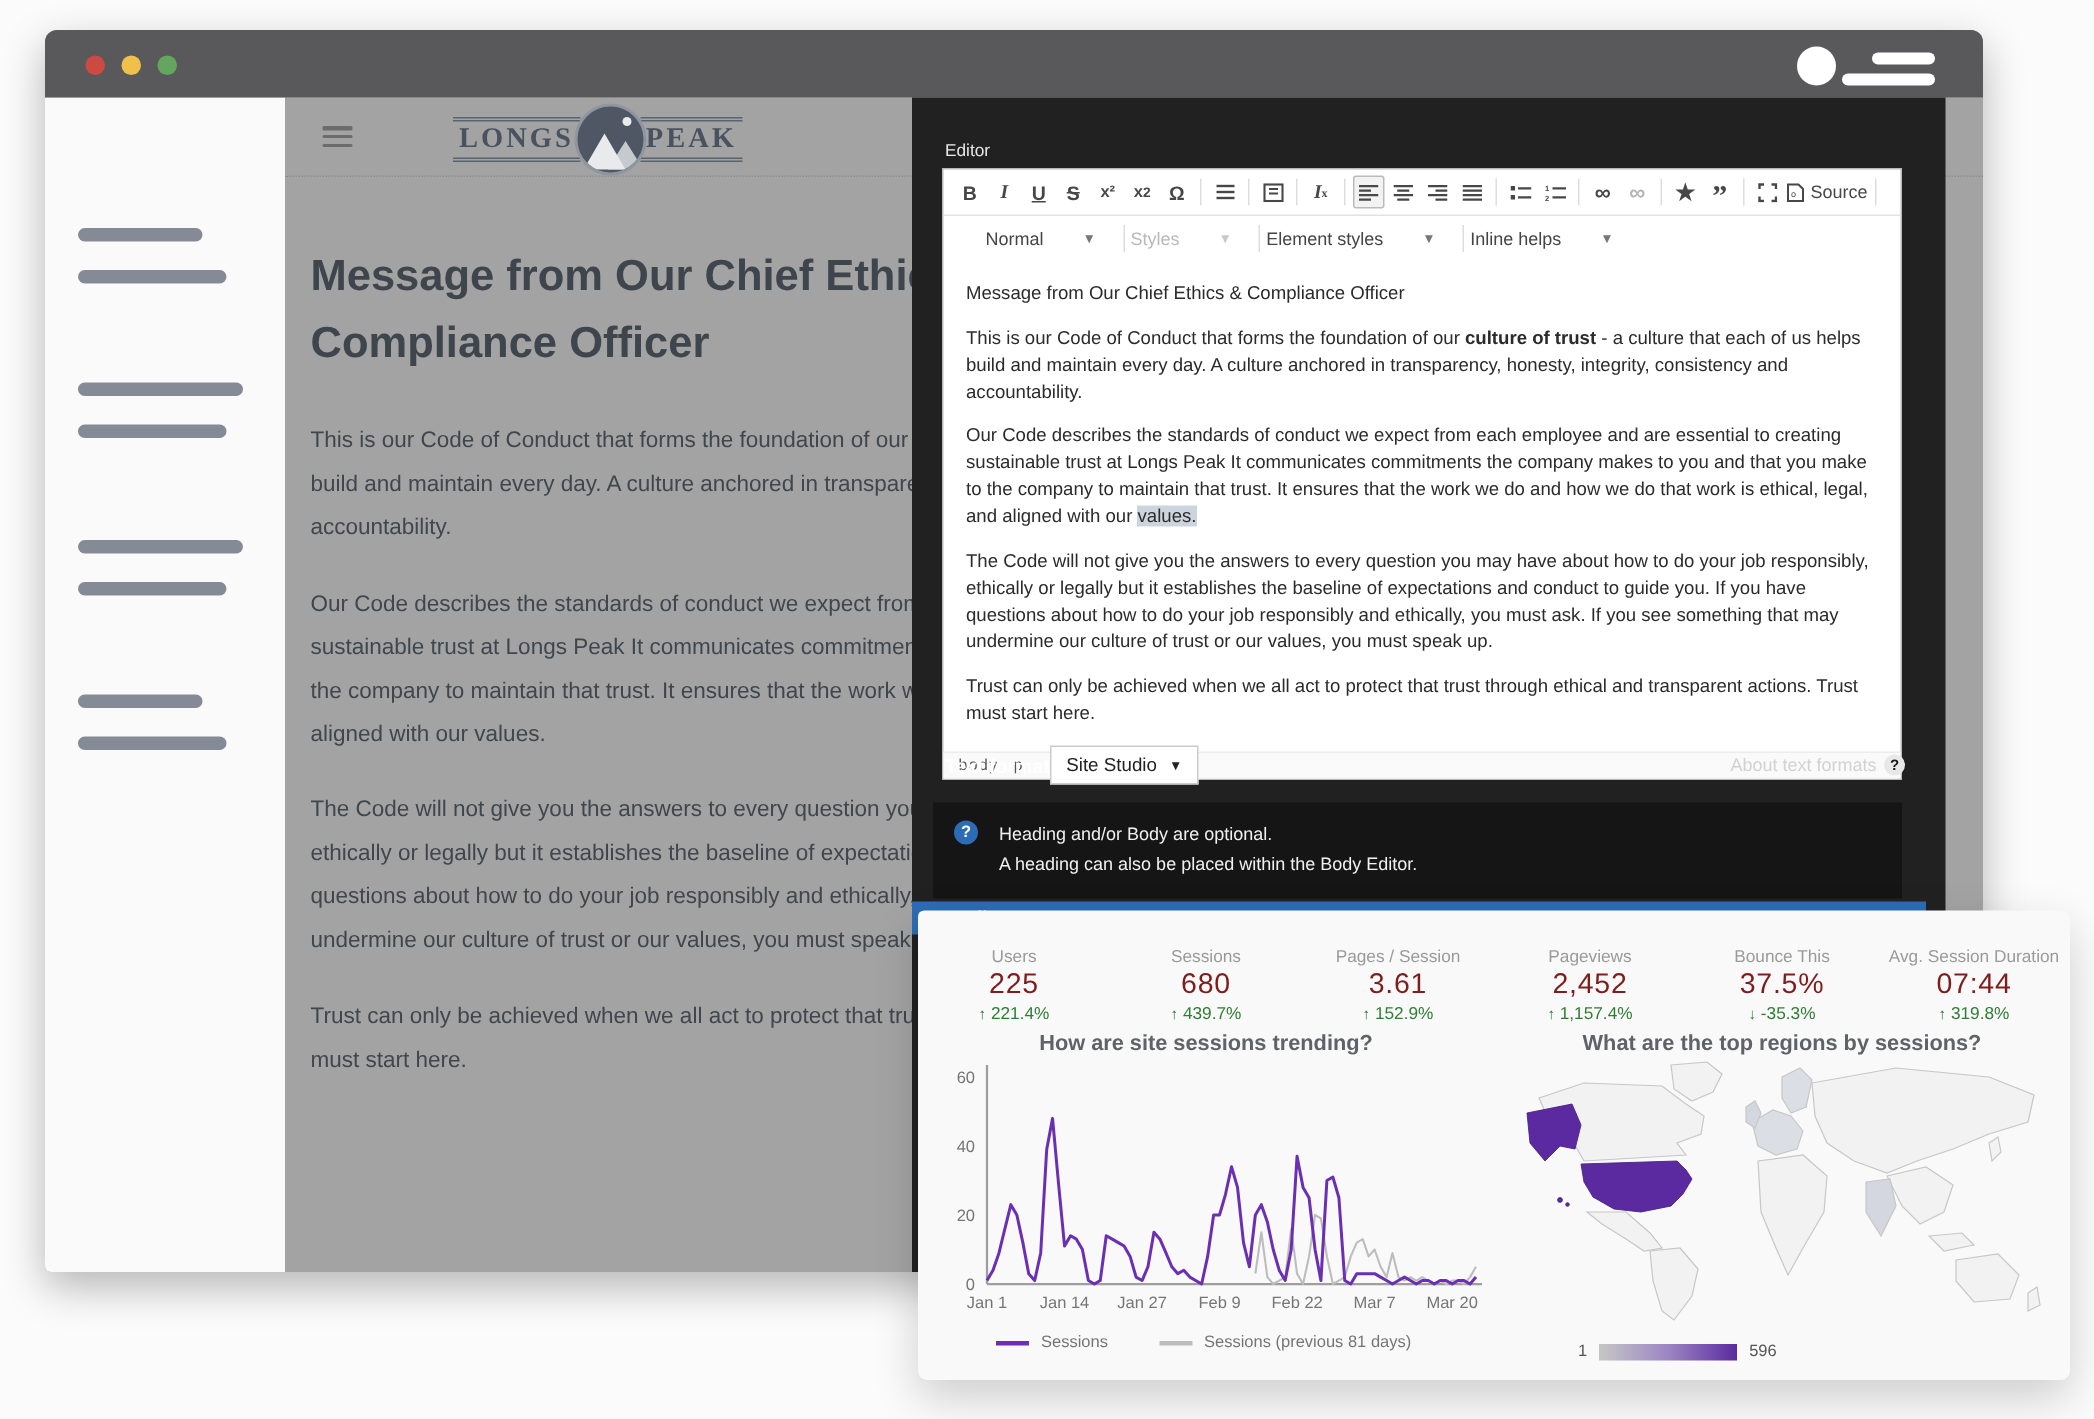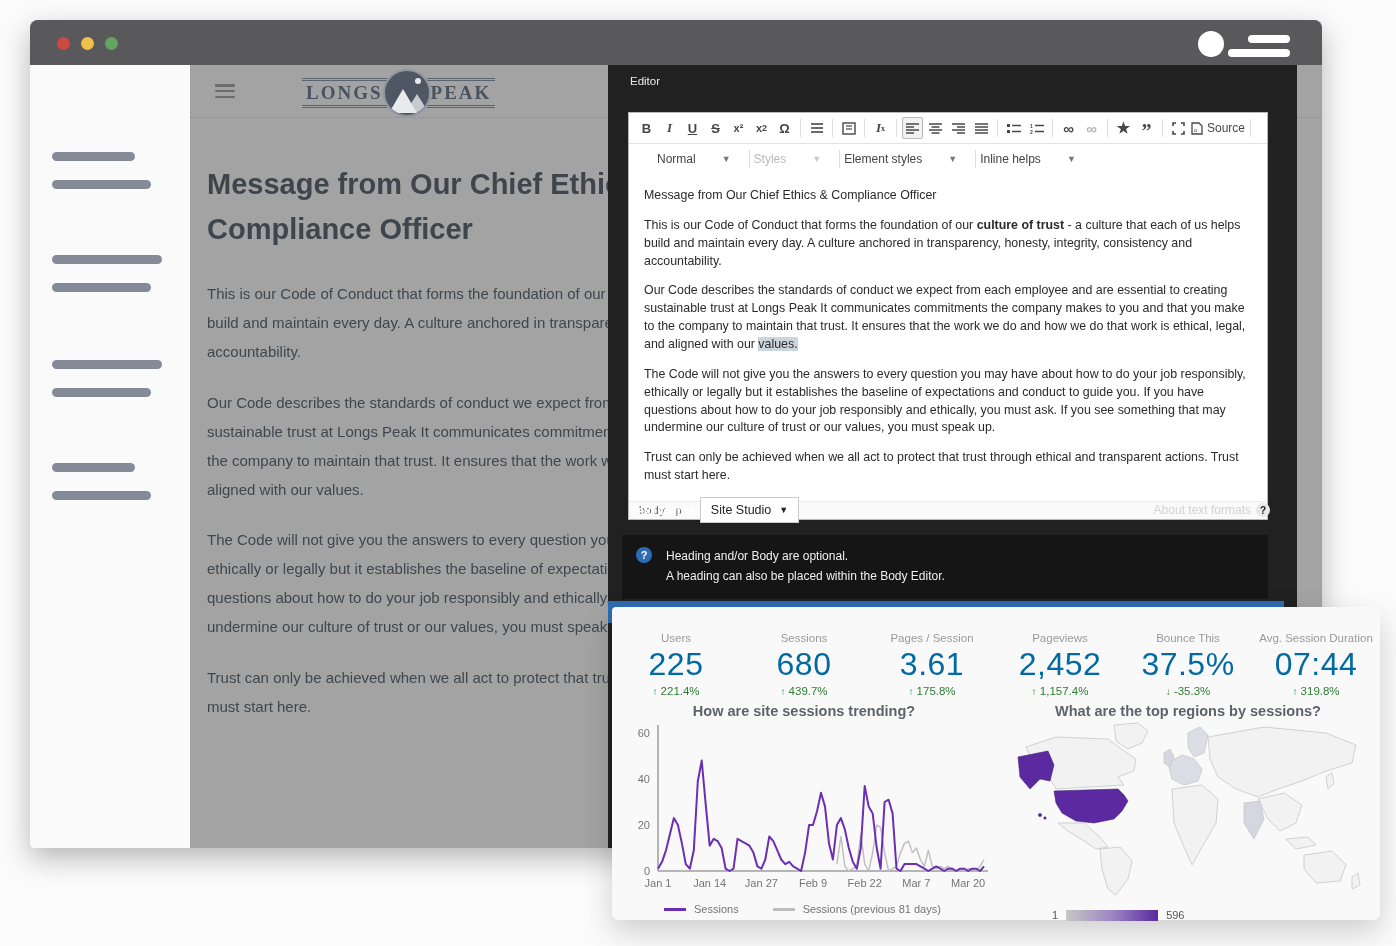--- a/index.html
+++ b/index.html
@@ -38,21 +38,21 @@
   .logo .mount .peak2 { position:absolute; left:20px; bottom:2px; width:0; height:0; border-left:12px solid transparent; border-right:12px solid transparent; border-bottom:19px solid #c6cacf; }
   .logo .mount .moon { position:absolute; left:30px; top:7px; width:6px; height:6px; border-radius:50%; background:#e8eaec; }
 
   .page-content { padding:44px 0 0 17px; color:#3e454c; }
   .page-title { width:520px; font-size:29px; font-weight:bold; line-height:1.55; margin-bottom:28px; }
   .page-p { width:745px; font-size:15px; line-height:1.93; margin-bottom:22px; color:#40464d; }
   .page-p b { font-weight:bold; }
 
   
   .editor-panel { position:absolute; left:578px; top:0; width:689px; height:783px; background:#212121; z-index:5; }
-  .editor-label { position:absolute; left:22px; top:10px; font-size:11.5px; color:#e9e9e9; }
+  .editor-label { position:absolute; left:22px; top:30px; font-size:11.5px; color:#e9e9e9; }
   .editor-box { position:absolute; left:20px; top:47px; width:640px; background:#fff; border:1px solid #b9b9b9; }
   .tb-row1 { display:flex; align-items:center; height:31px; padding:0 6px; border-bottom:1px solid #e2e2e2; color:#474747; }
   .tbi { display:inline-flex; align-items:center; justify-content:center; min-width:21px; height:22px; margin:0 1px; font-size:13px; font-weight:bold; color:#474747; }
   .tbi.dim { color:#b5b5b5; }
   .tbi.active { border:1px solid #bbb; border-radius:2px; background:#f2f2f2; }
   .tbi svg { display:block; }
   .tb-sep { width:1px; height:18px; background:#ddd; margin:0 4px; flex:none; }
   .tb-row2 { display:flex; align-items:center; height:30px; padding:0 28px; font-size:12px; color:#444; }
   .dd { display:flex; align-items:center; gap:26px; margin-right:14px; }
   .dd .caret { font-size:9px; color:#777; }
@@ -79,21 +79,21 @@
     font-size:11.5px; font-weight:bold; display:flex; align-items:center; padding-left:9px; gap:6px; }
   .media-bar .caret { font-size:9px; }
   .image-row { position:absolute; left:19px; top:563px; color:#fff; font-size:11.5px; font-weight:bold; }
 
   
   .analytics { position:absolute; left:612px; top:607px; width:768px; height:313px; background:#f9f9fa;
     border-radius:4px 6px 6px 6px; box-shadow:0 12px 30px rgba(0,0,0,.18); z-index:8; }
   .stats-row { display:flex; padding-top:25px; }
   .stat { flex:1; text-align:center; }
   .stat-label { font-size:11.5px; color:#9a9a9a; margin-bottom:2px; }
-  .stat-value { font-size:32px; color:#0369a1; letter-spacing:.5px; }
+  .stat-value { font-size:19px; color:#7f1d1d; letter-spacing:.5px; }
   .stat-delta { font-size:11.5px; color:#2e7d32; margin-top:2px; }
   .stat-delta .arr { font-size:10px; }
 
   .chart-titles { display:flex; margin-top:6px; }
   .chart-titles div { flex:1; text-align:center; font-size:14.5px; font-weight:bold; color:#5f6368; }
   .charts-row { display:flex; }
   .chart-col { flex:1; position:relative; }
   .legend { display:flex; gap:34px; margin:2px 0 0 52px; font-size:11px; color:#757575; align-items:center; }
   .legend .sw { display:inline-block; width:22px; height:0; border-top:3px solid; margin-right:8px; vertical-align:middle; }
   .legend .it { display:flex; align-items:center; }
@@ -351,21 +351,21 @@
         <div class="stat-delta"><span class="arr">↑</span> <span>221.4%</span></div>
       </div>
       <div class="stat">
         <div class="stat-label">Sessions</div>
           <div class="stat-value">680</div>
         <div class="stat-delta"><span class="arr">↑</span> <span>439.7%</span></div>
       </div>
       <div class="stat">
         <div class="stat-label">Pages / Session</div>
           <div class="stat-value">3.61</div>
-        <div class="stat-delta"><span class="arr">↑</span> <span>175.8%</span></div>
+        <div class="stat-delta"><span class="arr">↑</span> <span>152.9%</span></div>
       </div>
       <div class="stat">
         <div class="stat-label">Pageviews</div>
           <div class="stat-value">2,452</div>
         <div class="stat-delta"><span class="arr">↑</span> <span>1,157.4%</span></div>
       </div>
       <div class="stat">
         <div class="stat-label">Bounce This</div>
           <div class="stat-value">37.5%</div>
         <div class="stat-delta"><span class="arr">↓</span> <span>-35.3%</span></div>

